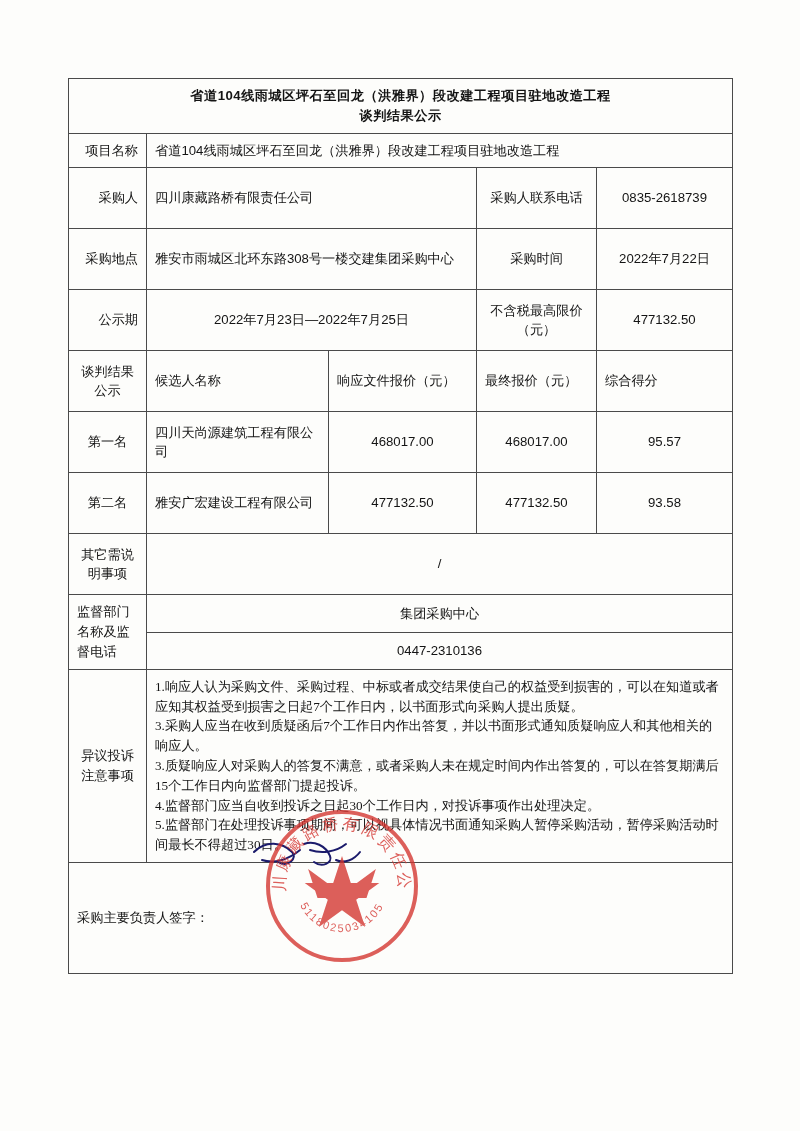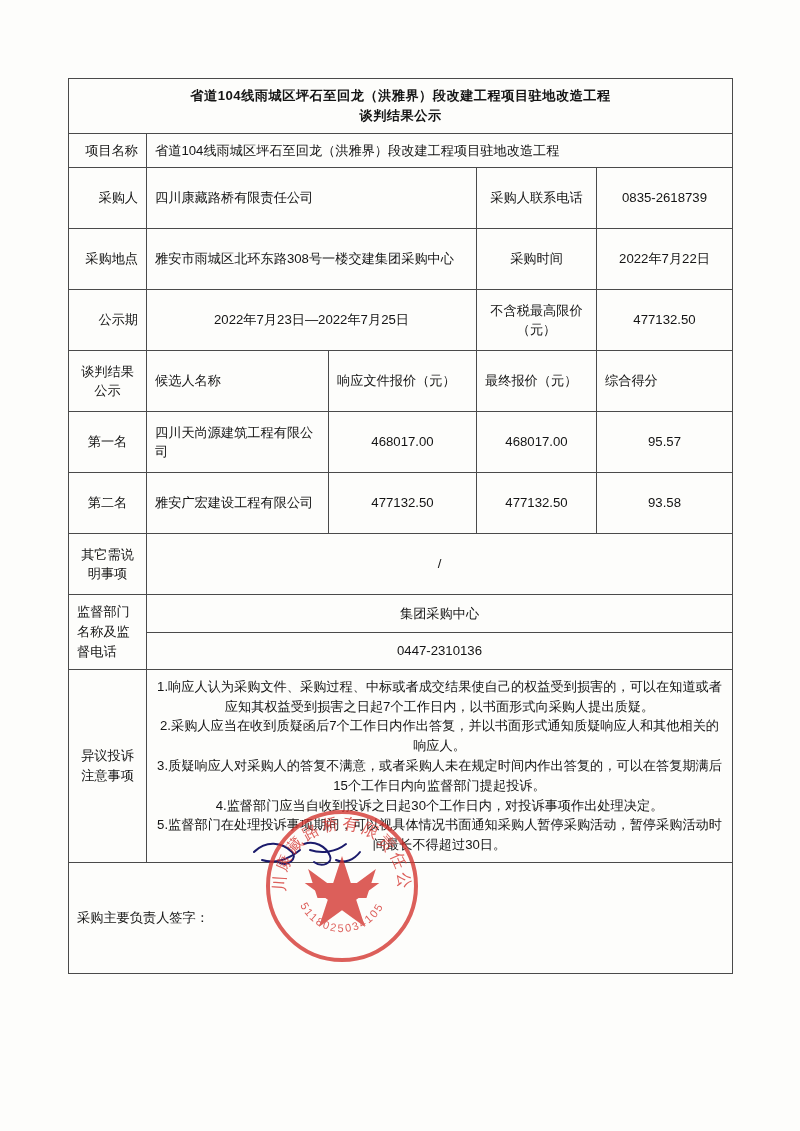--- a/index.html
+++ b/index.html
@@ -63,24 +63,25 @@
   .center {
     text-align: center;
   }
   .hdr {
     text-align: left;
   }
   .tall {
     height: 46px;
   }
   .notice-cell {
-    text-align: center;
+    text-align: left;
     font-size: 13px;
     line-height: 1.72;
     padding: 10px 10px 10px 12px;
+    font-family: Liberation Serif, serif;
   }
   .notice-cell p {
     margin: 0;
     text-indent: 0;
   }
   .sign-cell {
     height: 96px;
     vertical-align: middle;
     font-size: 13.2px;
     padding-left: 10px;
@@ -197,21 +198,21 @@
         <td class="center" colspan="4">集团采购中心</td>
       </tr>
       <tr>
         <td class="center" colspan="4">0447-2310136</td>
       </tr>
 
       <tr>
         <td class="label-2line">异议投诉注意事项</td>
         <td class="notice-cell" colspan="4">
           <p>1.响应人认为采购文件、采购过程、中标或者成交结果使自己的权益受到损害的，可以在知道或者应知其权益受到损害之日起7个工作日内，以书面形式向采购人提出质疑。</p>
-          <p>2.采购人应当在收到质疑函后7个工作日内作出答复，并以书面形式通知质疑响应人和其他相关的响应人。</p>
+          <p>3.采购人应当在收到质疑函后7个工作日内作出答复，并以书面形式通知质疑响应人和其他相关的响应人。</p>
           <p>3.质疑响应人对采购人的答复不满意，或者采购人未在规定时间内作出答复的，可以在答复期满后15个工作日内向监督部门提起投诉。</p>
           <p>4.监督部门应当自收到投诉之日起30个工作日内，对投诉事项作出处理决定。</p>
           <p>5.监督部门在处理投诉事项期间，可以视具体情况书面通知采购人暂停采购活动，暂停采购活动时间最长不得超过30日。</p>
         </td>
       </tr>
 
       <tr>
         <td class="sign-cell" colspan="5">采购主要负责人签字：</td>
       </tr>
     </tbody>

